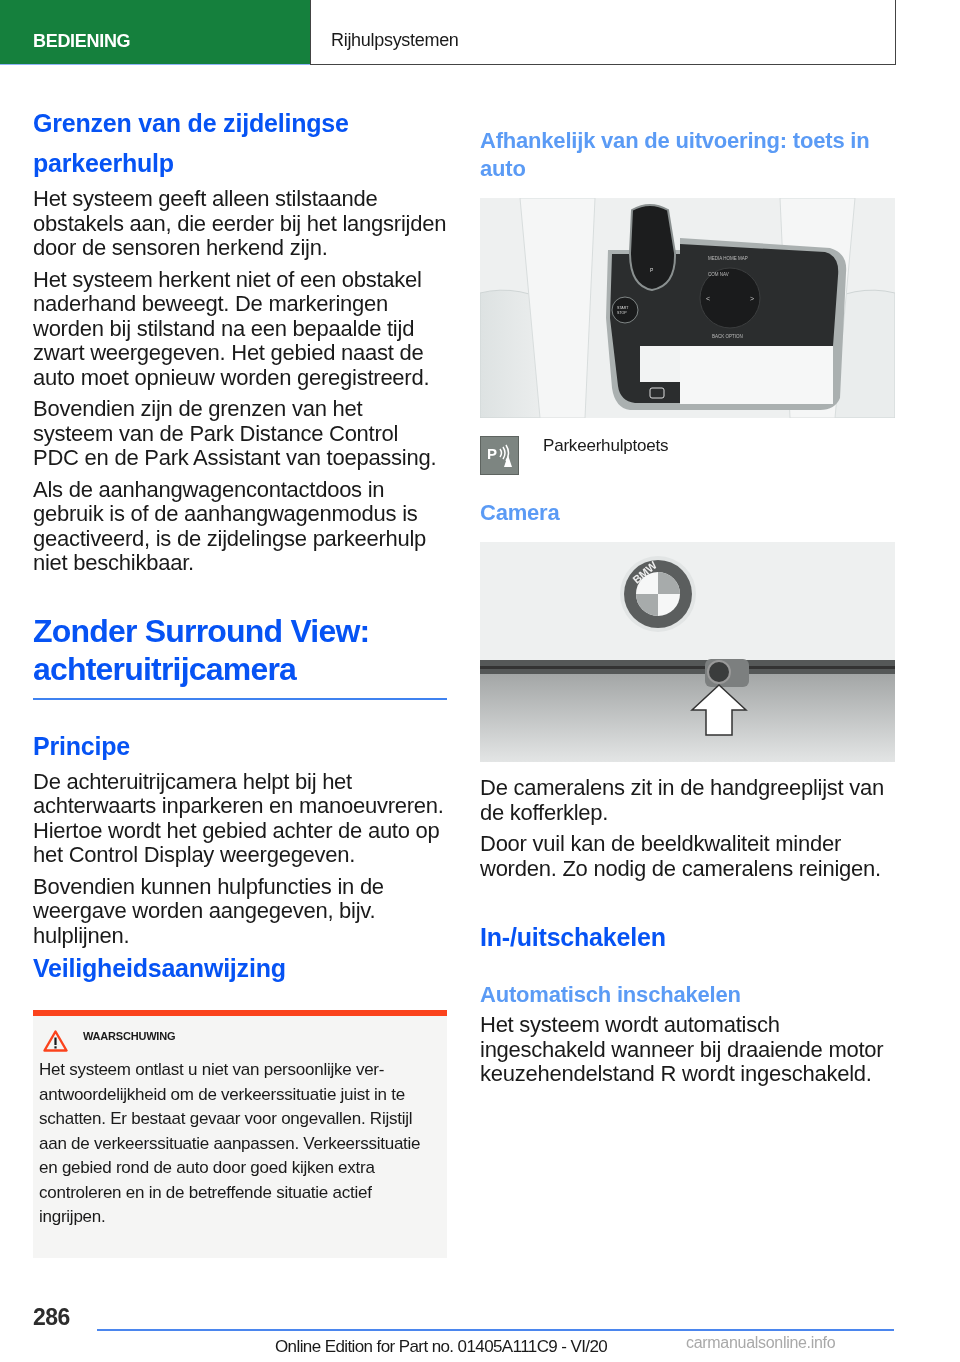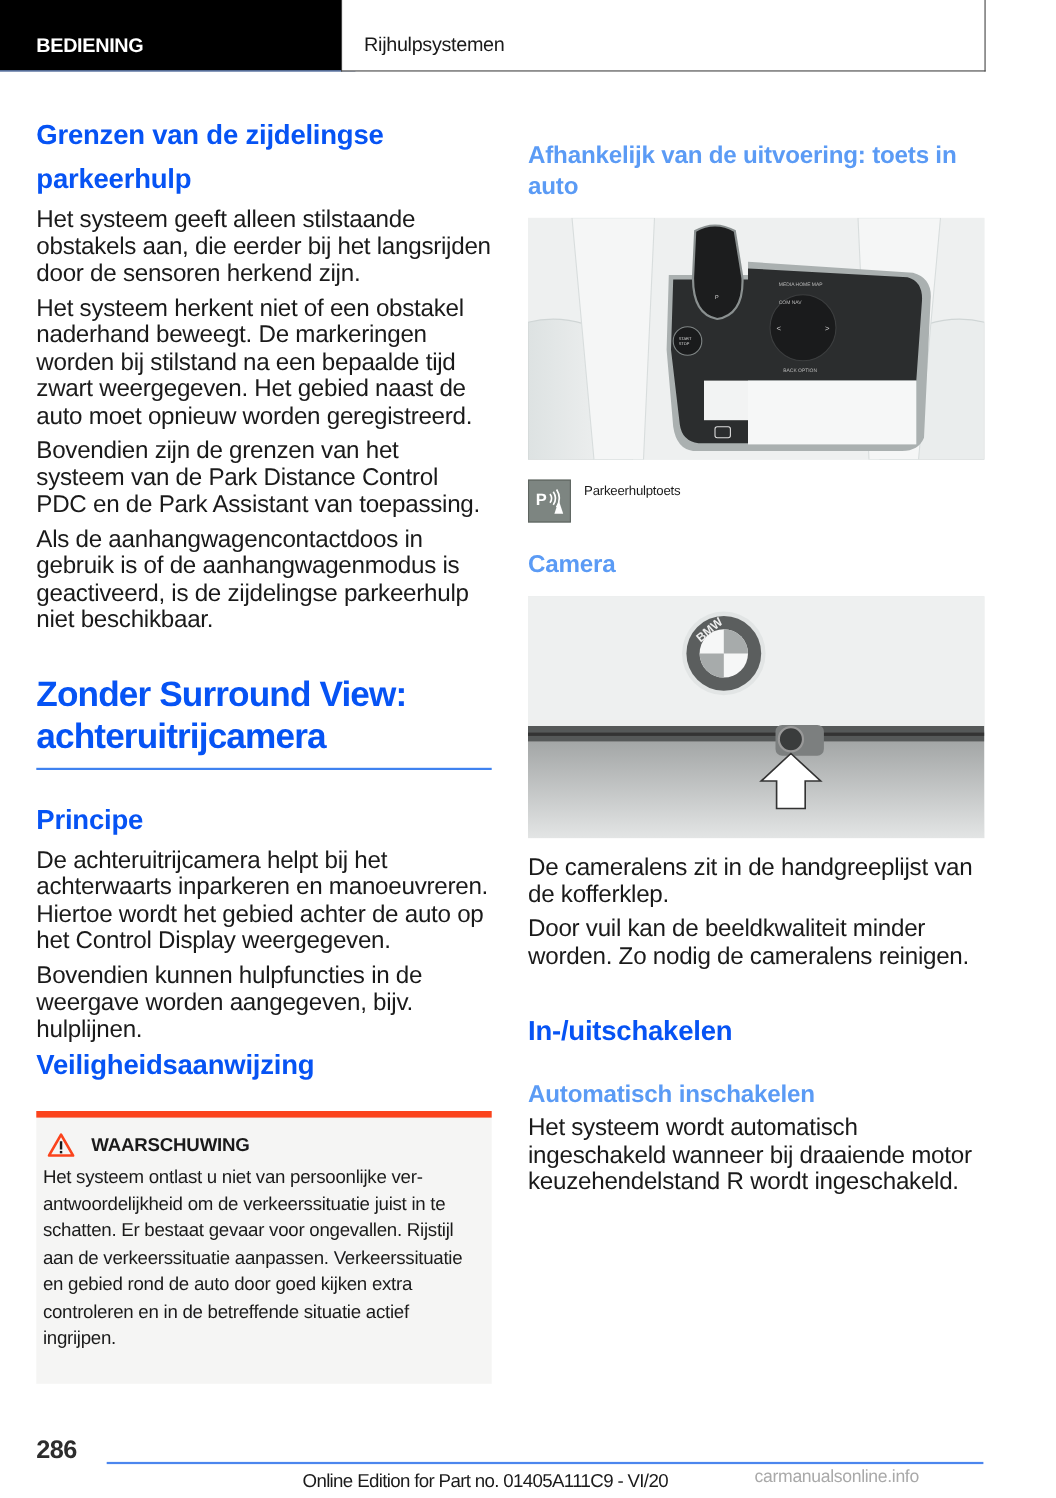--- a/index.html
+++ b/index.html
@@ -1,44 +1,44 @@
 <!DOCTYPE html>
 <html><head>
 <meta charset="utf-8">
 <style>
   * { box-sizing: border-box; margin: 0; padding: 0; }
   html, body { width: 960px; height: 1362px; background: #ffffff; overflow: hidden; }
   body { position: relative; font-family: "Liberation Sans", sans-serif; color: #1a1a1a; }
 
   
-  .hdr-chapter { position: absolute; left: 0; top: 0; width: 323px; height: 65px; background: #000000; border-bottom: 1px solid #8fb3f7; }
+  .hdr-chapter { position: absolute; left: 0; top: 0; width: 323px; height: 65px; background: #15803d; border-bottom: 1px solid #8fb3f7; }
   .hdr-chapter span { position: absolute; left: 33px; top: 31px; color: #ffffff; font-weight: bold; font-size: 18px; letter-spacing: -0.3px; }
   .hdr-section { position: absolute; left: 310px; top: -2px; width: 586px; height: 67px; border: 1.5px solid #444; border-top: none; background: #fff; }
   .hdr-section span { position: absolute; left: 20px; top: 32px; font-size: 18px; color: #1a1a1a; letter-spacing: -0.3px; }
 
   .col { position: absolute; }
   .col-left { left: 33px; top: 103px; width: 414px; }
   .col-right { left: 480px; top: 103px; width: 415px; }
 
   .h2 { color: #0653f4; font-weight: bold; font-size: 25px; line-height: 40px; letter-spacing: -0.2px; }
   .h1 { color: #0653f4; font-weight: bold; font-size: 32px; line-height: 38px; letter-spacing: -0.8px; }
   .h3 { color: #5b9bf5; font-weight: bold; font-size: 22px; line-height: 28px; letter-spacing: -0.2px; }
   .p { font-size: 22px; line-height: 24.5px; color: #1a1a1a; margin-top: 7px; letter-spacing: -0.25px; }
   .p.first { margin-top: 4px; }
   .rule { height: 2px; background: #3f82f0; margin-top: 10px; }
 
   .warn { margin-top: 22px; background: #f5f5f4; border-top: 6px solid #fb431c; padding: 14px 6px 28px 6px; }
-  .warn-title { display: flex; align-items: center; font-weight: bold; font-size: 17px; letter-spacing: -0.2px; padding-left: 4px; }
+  .warn-title { display: flex; align-items: flex-start; font-weight: bold; font-size: 11px; letter-spacing: -0.2px; padding-left: 4px; }
   .warn-title svg { margin-right: 15px; }
   .warn .p { margin-top: 6px; font-size: 17px; }
 
   .figure { width: 415px; height: 220px; background: #e9ecec; position: relative; overflow: hidden; }
   .legend { display: flex; margin-top: 18px; }
   .legend-icon { width: 39px; height: 39px; background: #7d8581; border: 1px solid #5e6460; position: relative; }
-  .legend-label { margin-left: 12px; font-size: 12px; letter-spacing: -0.2px; line-height: 20px; }
+  .legend-label { margin-left: 24px; font-size: 17px; letter-spacing: -0.2px; line-height: 20px; }
 
   
   .page-no { position: absolute; left: 33px; top: 1304px; font-weight: bold; font-size: 23px; color: #2d2d2d; letter-spacing: -0.5px; }
   .footer-rule { position: absolute; left: 97px; top: 1329px; width: 797px; height: 2px; background: #4b86ee; }
   .footer-text { position: absolute; left: 275px; top: 1337px; font-size: 17px; color: #1a1a1a; letter-spacing: -0.6px; }
   .watermark { position: absolute; left: 686px; top: 1334px; font-size: 16px; color: #a9a9a9; letter-spacing: -0.3px; }
 </style>
 </head>
 <body>
 

